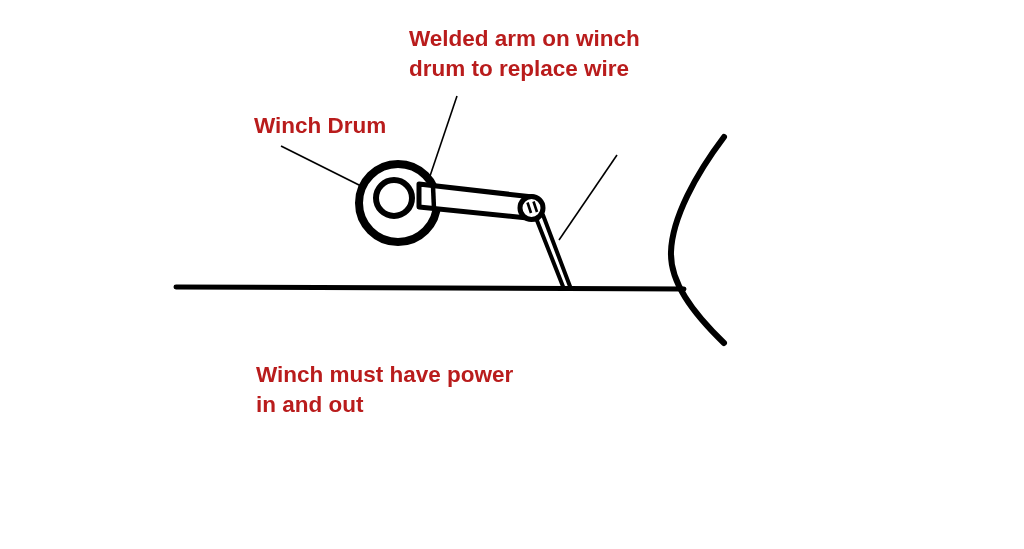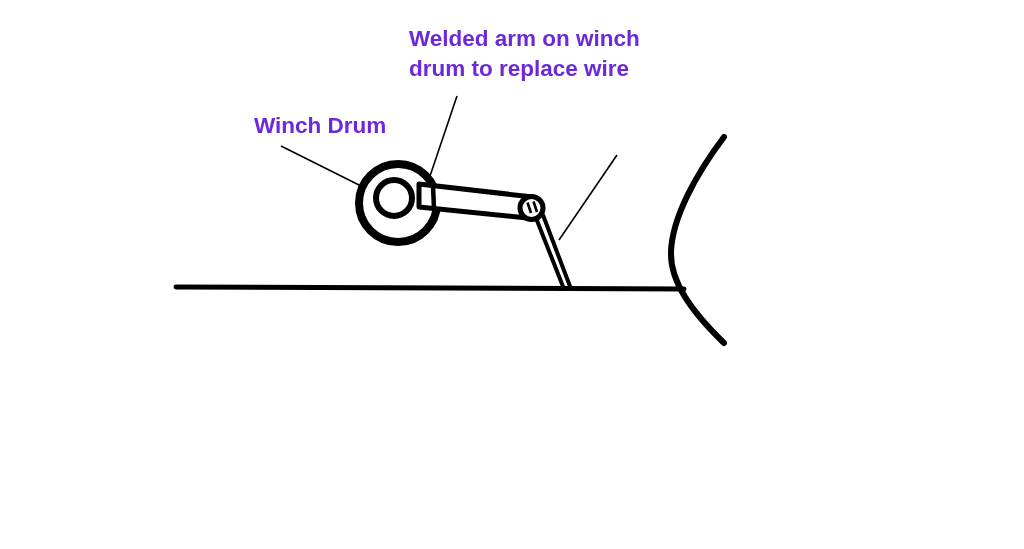--- a/index.html
+++ b/index.html
@@ -12,21 +12,21 @@
     font-family: "Liberation Sans", sans-serif;
   }
   .sketch-svg {
     position: absolute;
     left: 0; top: 0;
     width: 1024px; height: 549px;
   }
   .ink { stroke: #000000; }
   .label {
     position: absolute;
-    color: #6d28d9;
+    color: #b91c1c;
     font-weight: bold;
     font-size: 22.5px;
     line-height: 30px;
     white-space: pre-line;
     letter-spacing: 0px;
   }
   .label-welded-arm { left: 409px; top: 24px; }
   .label-winch-drum { left: 254px; top: 111px; }
   .label-solid-link { left: 563px; top: 112px; }
   .label-power-note { left: 256px; top: 360px; }
@@ -59,14 +59,16 @@
     <path d="M527.5 202.5 L531 213" fill="none" class="ink" stroke-width="2.6"></path>
     <path d="M533.5 201.5 L537 212" fill="none" class="ink" stroke-width="2.6"></path>
   </svg>
 
   <div class="label label-welded-arm">Welded arm on winch
 drum to replace wire</div>
 
   <div class="label label-winch-drum">Winch Drum</div>
 
 
+  <div class="label label-power-note">Winch must have power
+in and out</div>
 
 </div>
 
 </body></html>

